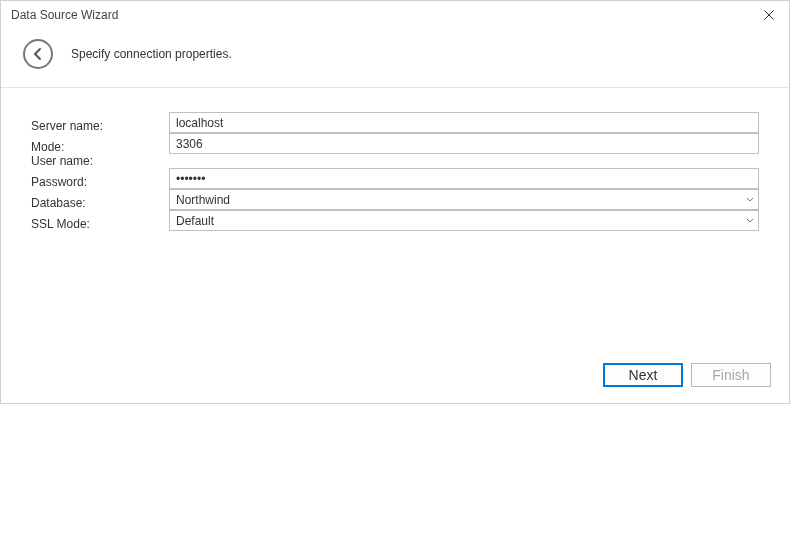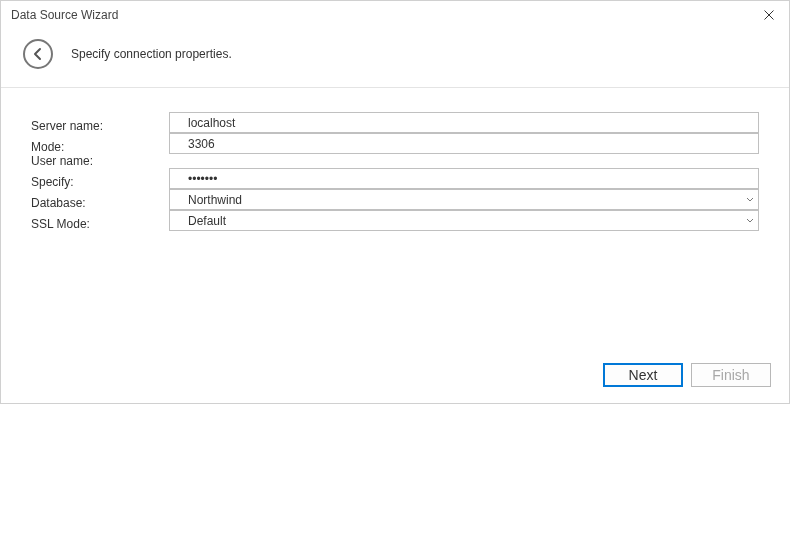--- a/index.html
+++ b/index.html
@@ -79,21 +79,21 @@
       flex: 1;
       position: relative;
     }
     .text-input, .combo-input {
       width: 100%;
       height: 21px;
       border: 1px solid #c0c0c0;
       background: #fff;
       font-size: 12px;
       font-family: inherit;
-      padding: 0 18px;
+      padding: 0 6px;
       color: #333;
       outline: none;
     }
     .combo-input {
       padding-right: 20px;
     }
     .combo-caret {
       position: absolute;
       right: 5px;
       top: 50%;
@@ -164,21 +164,21 @@
       <div class="field-wrap">
         <input type="text" class="text-input" value="3306" style="">
       </div>
     </div>
 
     <div class="form-row">
       <div class="form-label">User name:</div>
     </div>
 
     <div class="form-row">
-      <div class="form-label">Specify:</div>
+      <div class="form-label">Password:</div>
       <div class="field-wrap">
         <input type="text" class="text-input" value="•••••••" style="">
       </div>
     </div>
 
     <div class="form-row">
       <div class="form-label">Database:</div>
       <div class="field-wrap">
         <input type="text" class="combo-input" value="Northwind" style="">
         <span class="combo-caret">

